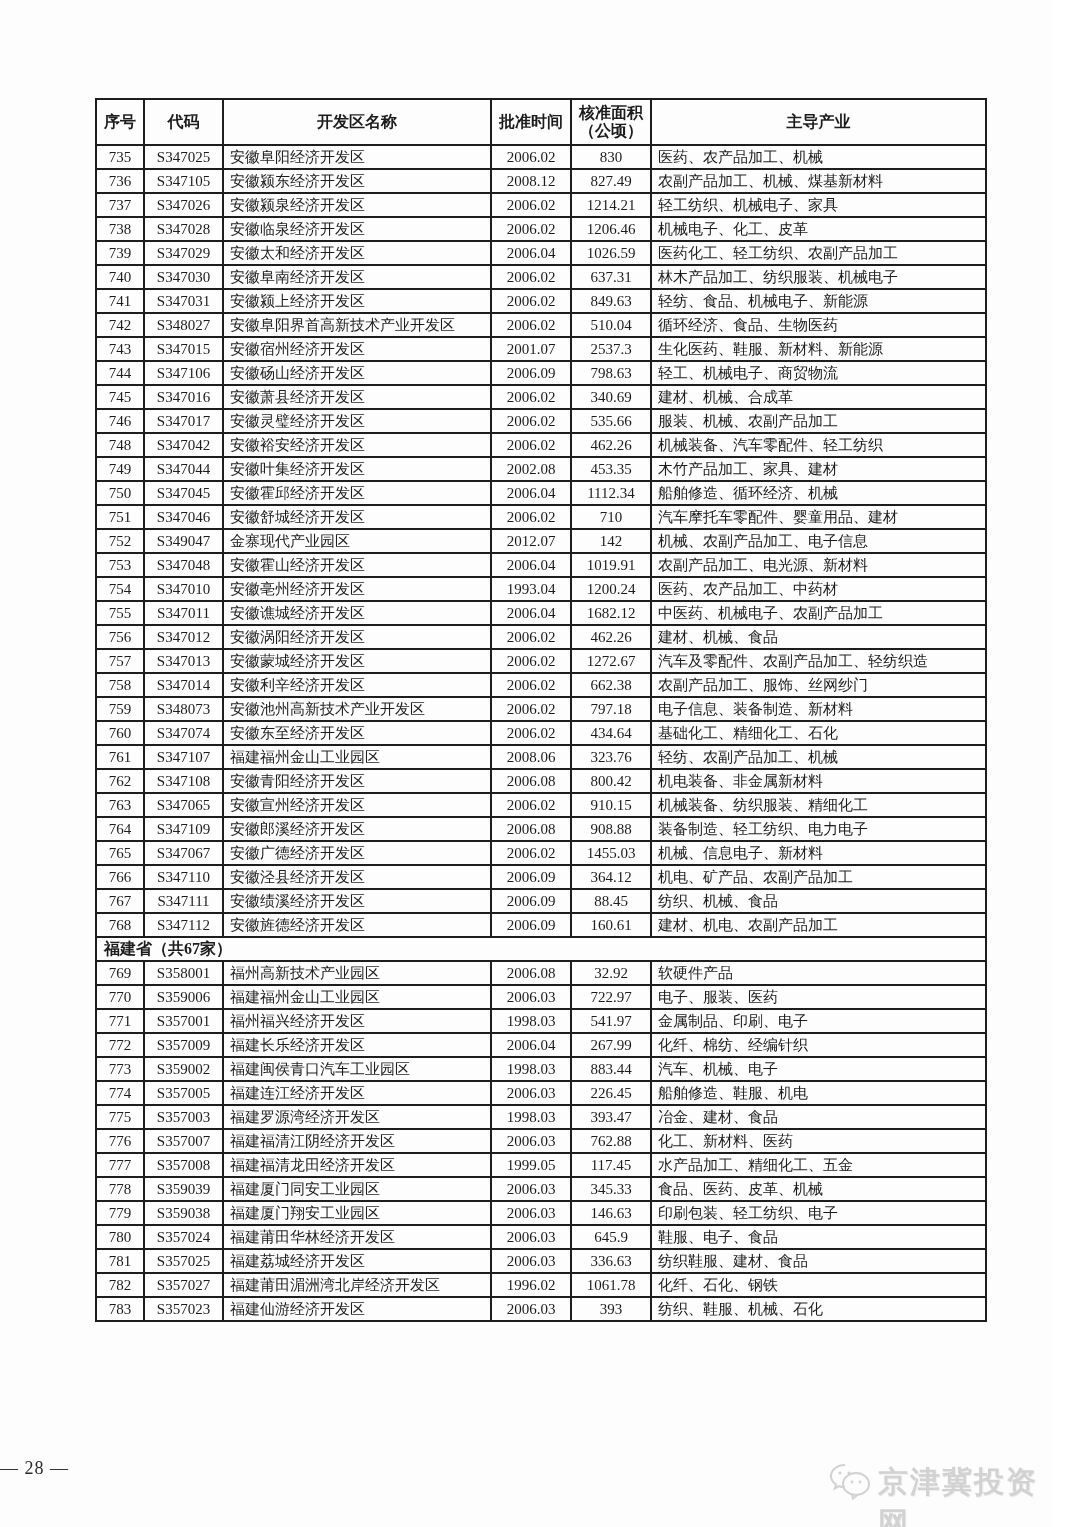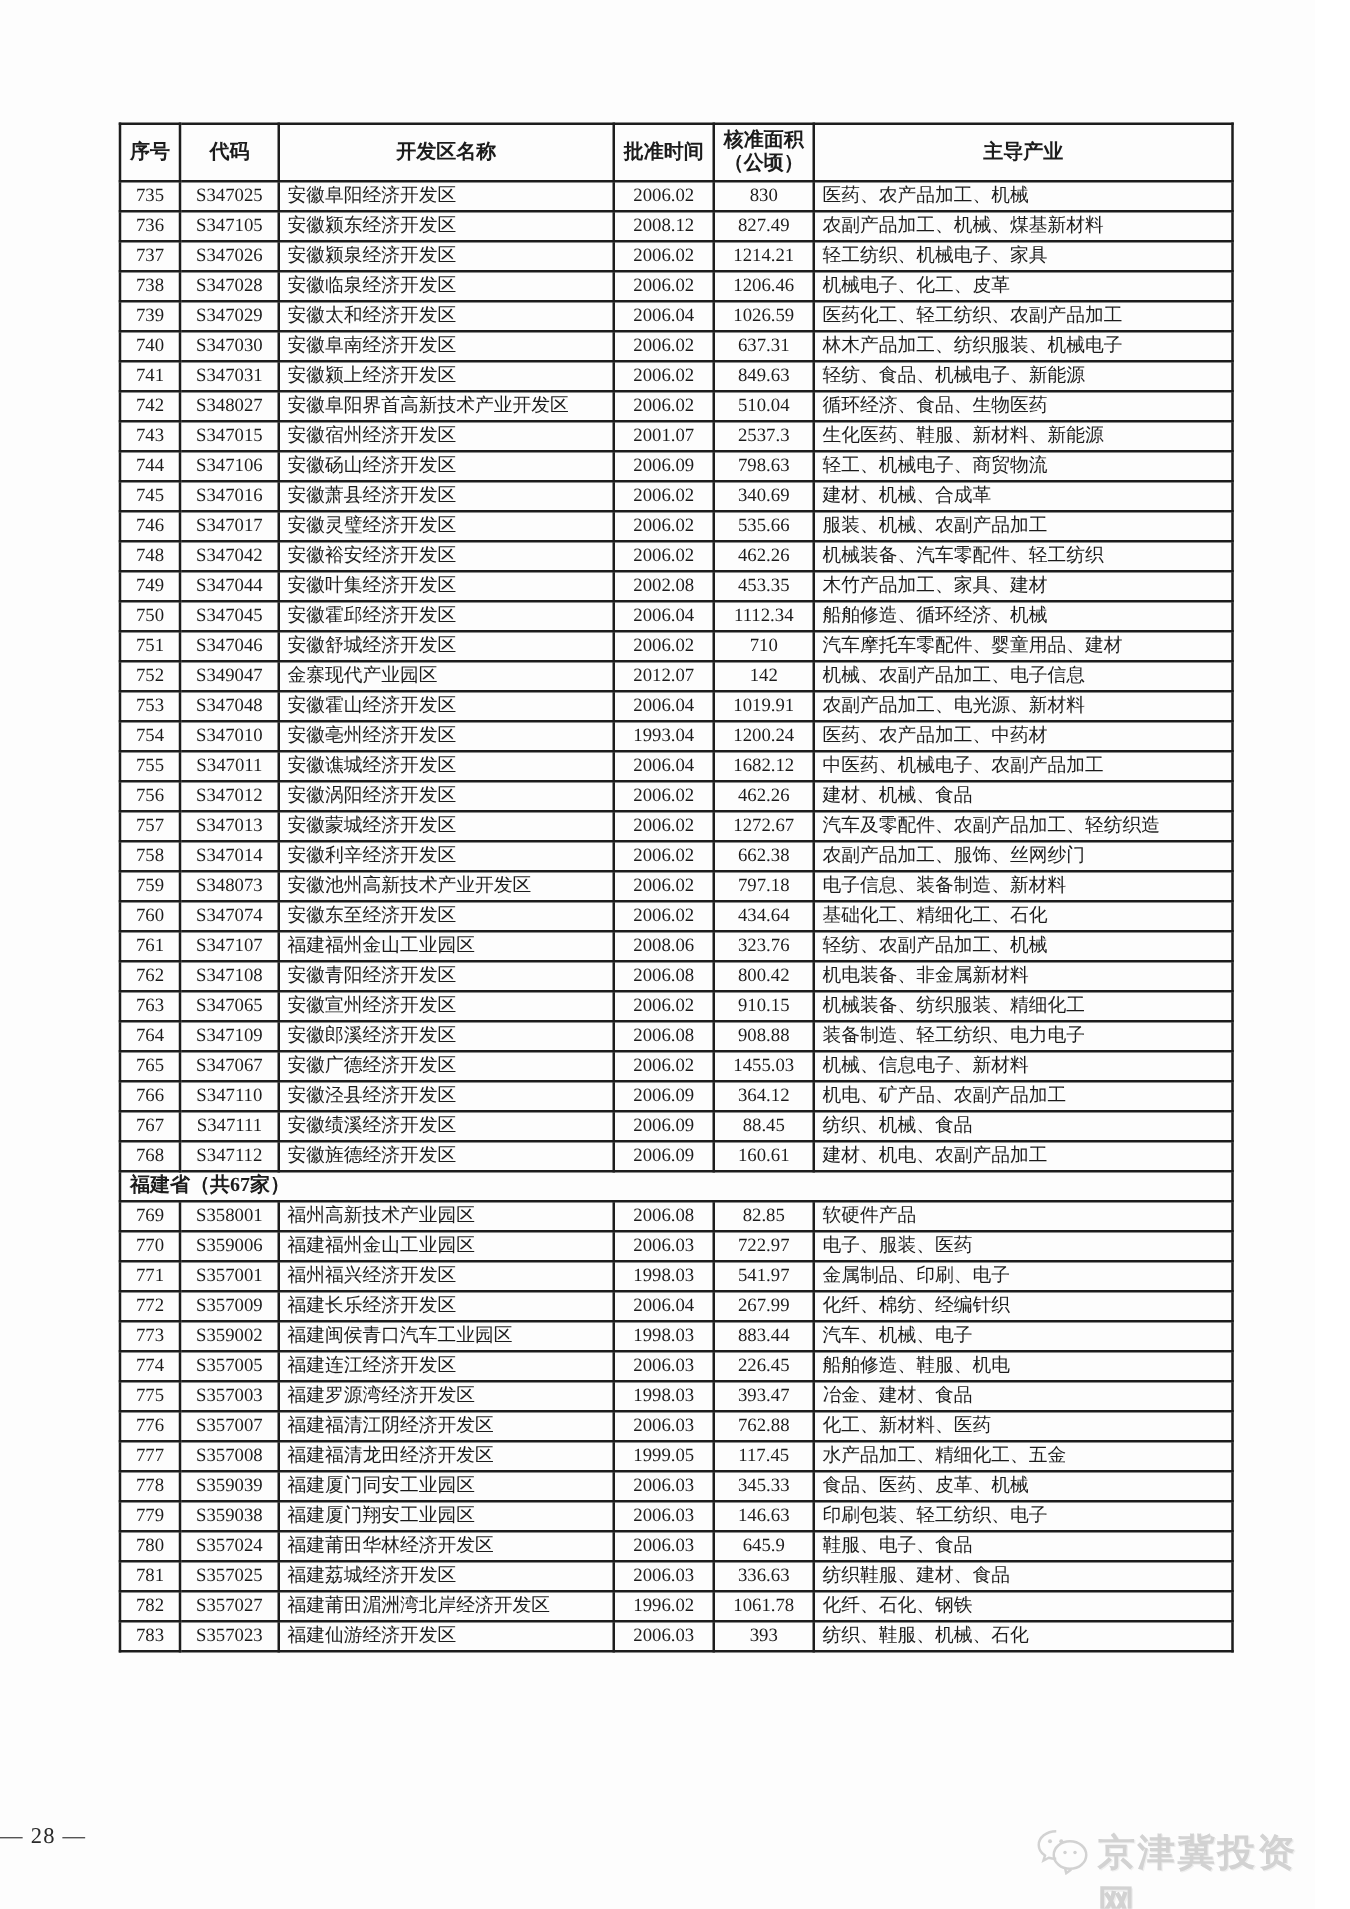--- a/index.html
+++ b/index.html
@@ -372,21 +372,21 @@
           <td class="c-industries">建材、机电、农副产品加工</td>
         </tr>
         <tr class="section-row">
           <td colspan="6">福建省（共67家）</td>
         </tr>
         <tr>
           <td class="c-serial">769</td>
           <td class="c-code">S358001</td>
           <td class="c-name">福州高新技术产业园区</td>
           <td class="c-date">2006.08</td>
-          <td class="c-area">82.85</td>
+          <td class="c-area">32.92</td>
           <td class="c-industries">软硬件产品</td>
         </tr>
         <tr>
           <td class="c-serial">770</td>
           <td class="c-code">S359006</td>
           <td class="c-name">福建福州金山工业园区</td>
           <td class="c-date">2006.03</td>
           <td class="c-area">722.97</td>
           <td class="c-industries">电子、服装、医药</td>
         </tr>

